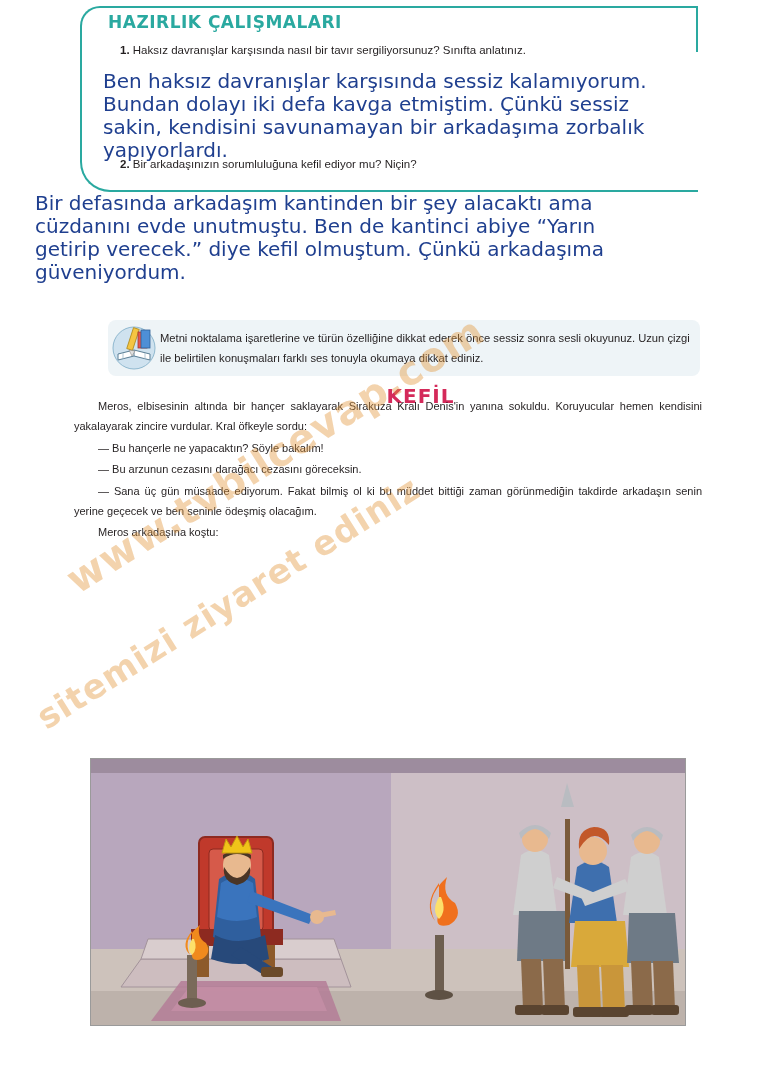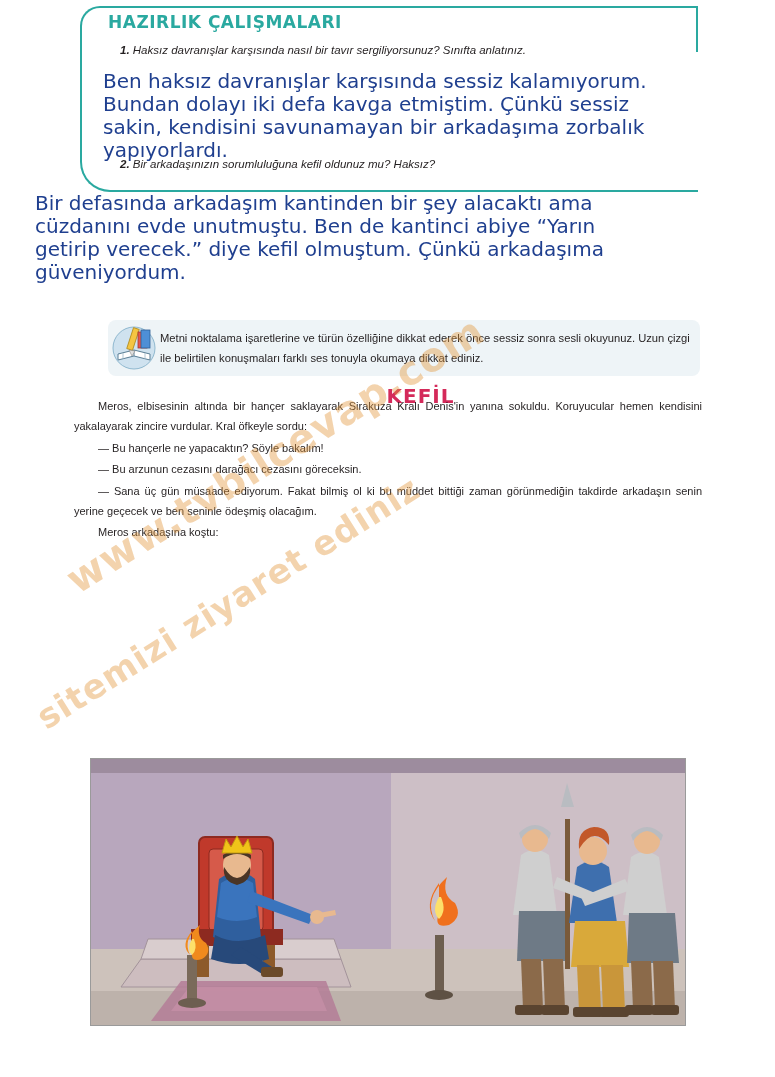--- a/index.html
+++ b/index.html
@@ -61,21 +61,20 @@
     font-family: "DejaVu Sans", sans-serif;
     font-weight: bold;
     font-size: 17px;
     letter-spacing: 0.5px;
     color: #2aa9a0;
   }
   .q-line {
     position: absolute;
     font-size: 11.5px;
     color: #231f20;
-    font-style: italic;
   }
   .q-num {
     font-weight: bold;
   }
   .q1 { left: 40px; top: 38px; }
   .q2 { left: 40px; top: 152px; }
 
   .answer {
     position: absolute;
     font-family: "DejaVu Sans", sans-serif;
@@ -196,21 +195,21 @@
 
     <div class="q-line q1">
       <span class="q-num">1.</span>
       <span>Haksız davranışlar karşısında nasıl bir tavır sergiliyorsunuz? Sınıfta anlatınız.</span>
     </div>
 
     <div class="answer answer1">Ben haksız davranışlar karşısında sessiz kalamıyorum. Bundan dolayı iki defa kavga etmiştim. Çünkü sessiz sakin, kendisini savunamayan bir arkadaşıma zorbalık yapıyorlardı.</div>
 
     <div class="q-line q2">
       <span class="q-num">2.</span>
-      <span>Bir arkadaşınızın sorumluluğuna kefil oldunuz mu? Haksız?</span>
+      <span>Bir arkadaşınızın sorumluluğuna kefil ediyor mu? Niçin?</span>
     </div>
   </div>
 
   <div class="answer answer2">Bir defasında arkadaşım kantinden bir şey alacaktı ama cüzdanını evde unutmuştu. Ben de kantinci abiye “Yarın getirip verecek.” diye kefil olmuştum. Çünkü arkadaşıma güveniyordum.</div>
 
   <div class="note-box"></div>
   <div class="note-icon">
     <svg width="52" height="56" viewBox="0 0 52 56">
       <circle cx="26" cy="28" r="21" fill="#cfe2ef" stroke="#8fb8cf" stroke-width="1"></circle>
       <path d="M10 34 L26 30 L42 34 L42 40 L26 36 L10 40 Z" fill="#ffffff" stroke="#5a7f96" stroke-width="1"></path>

